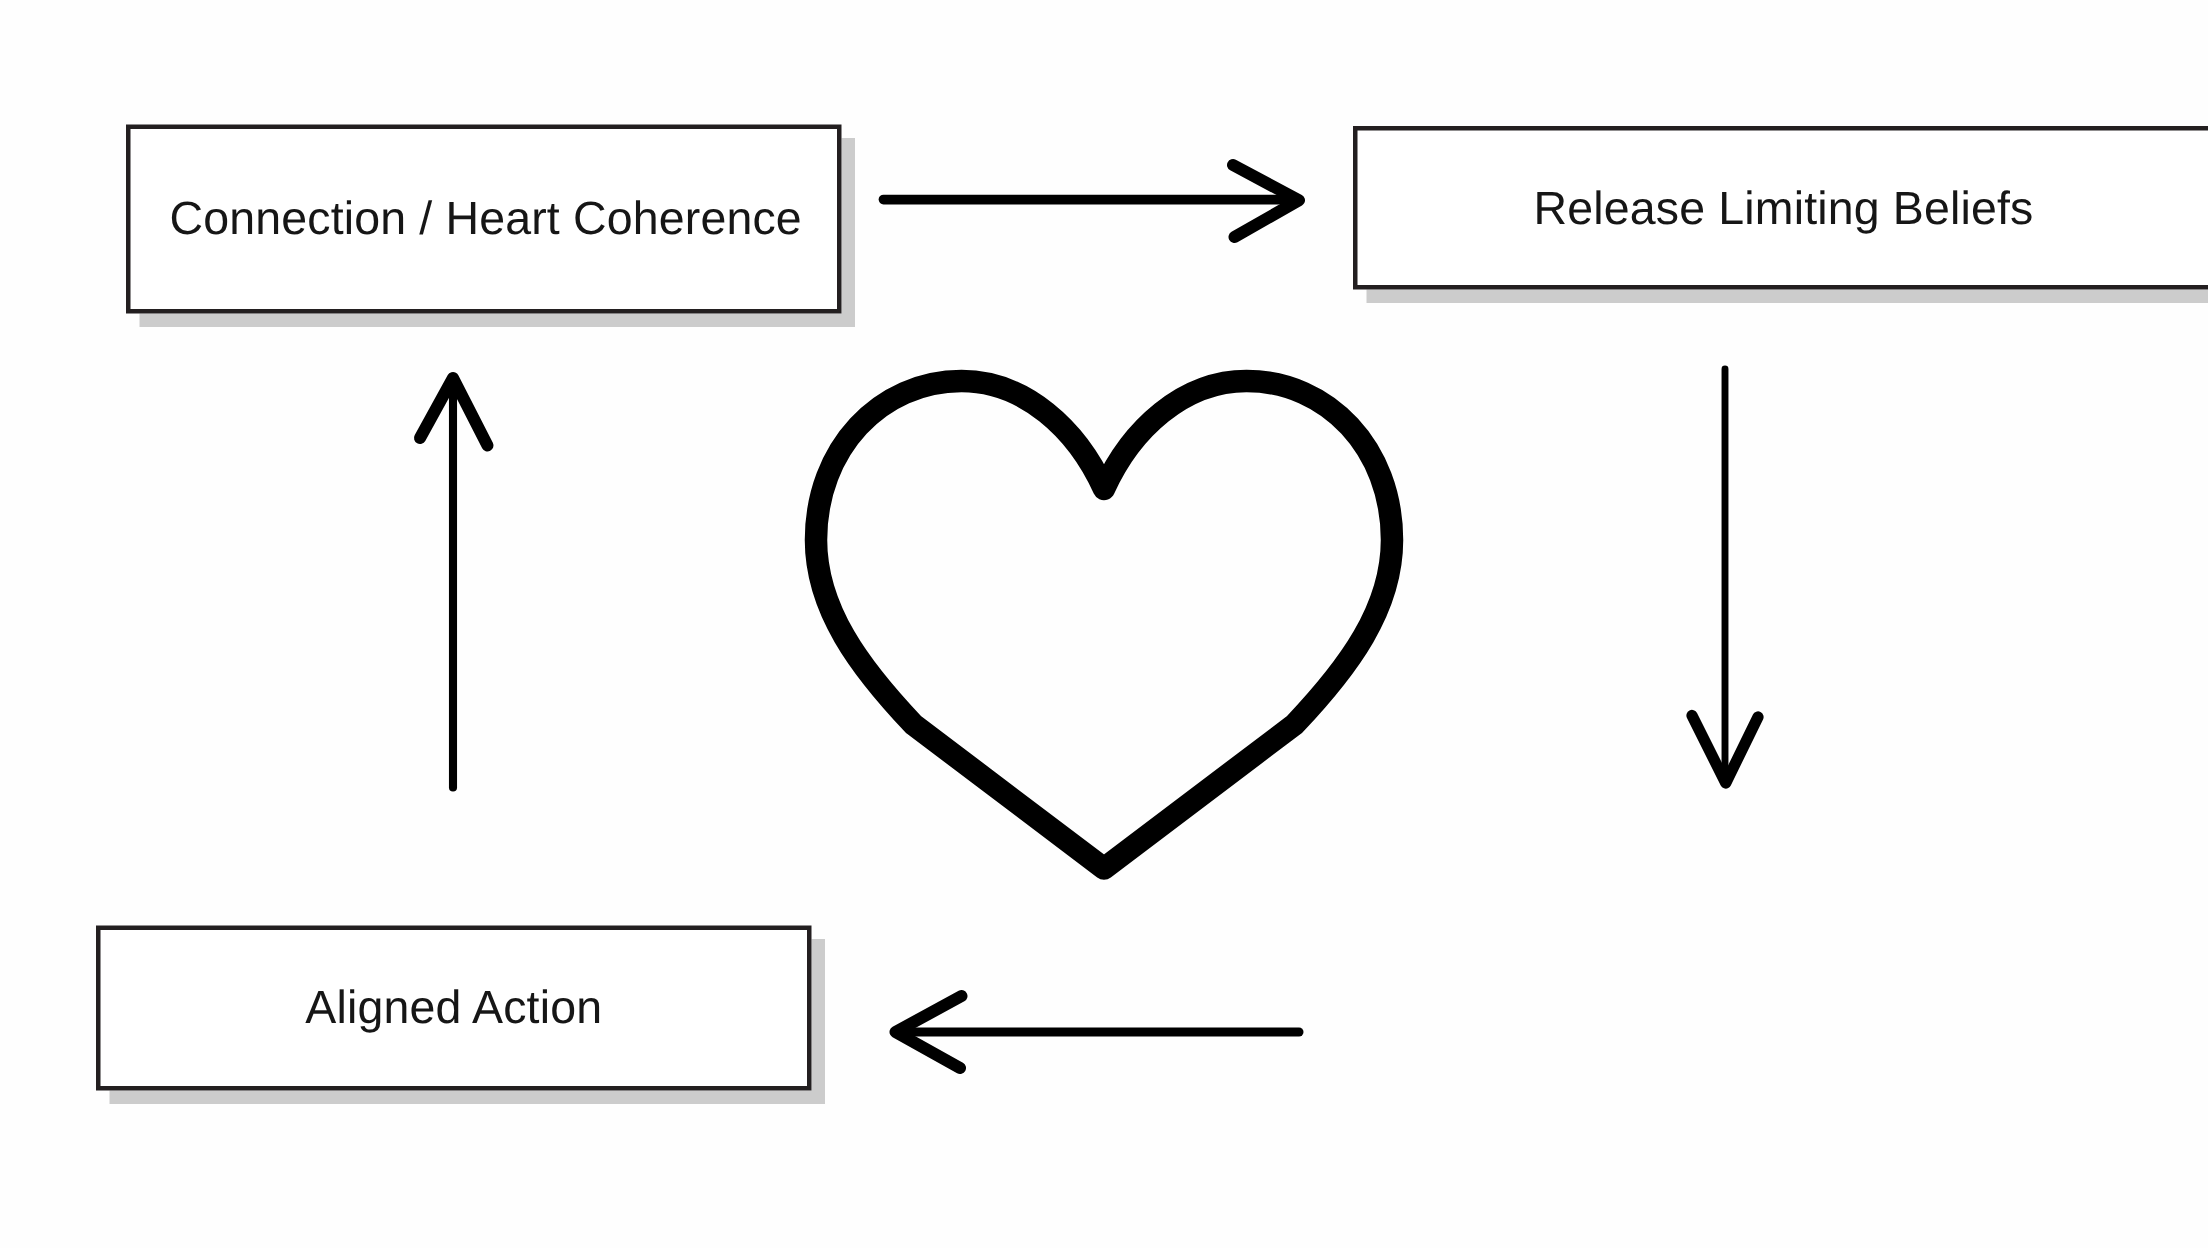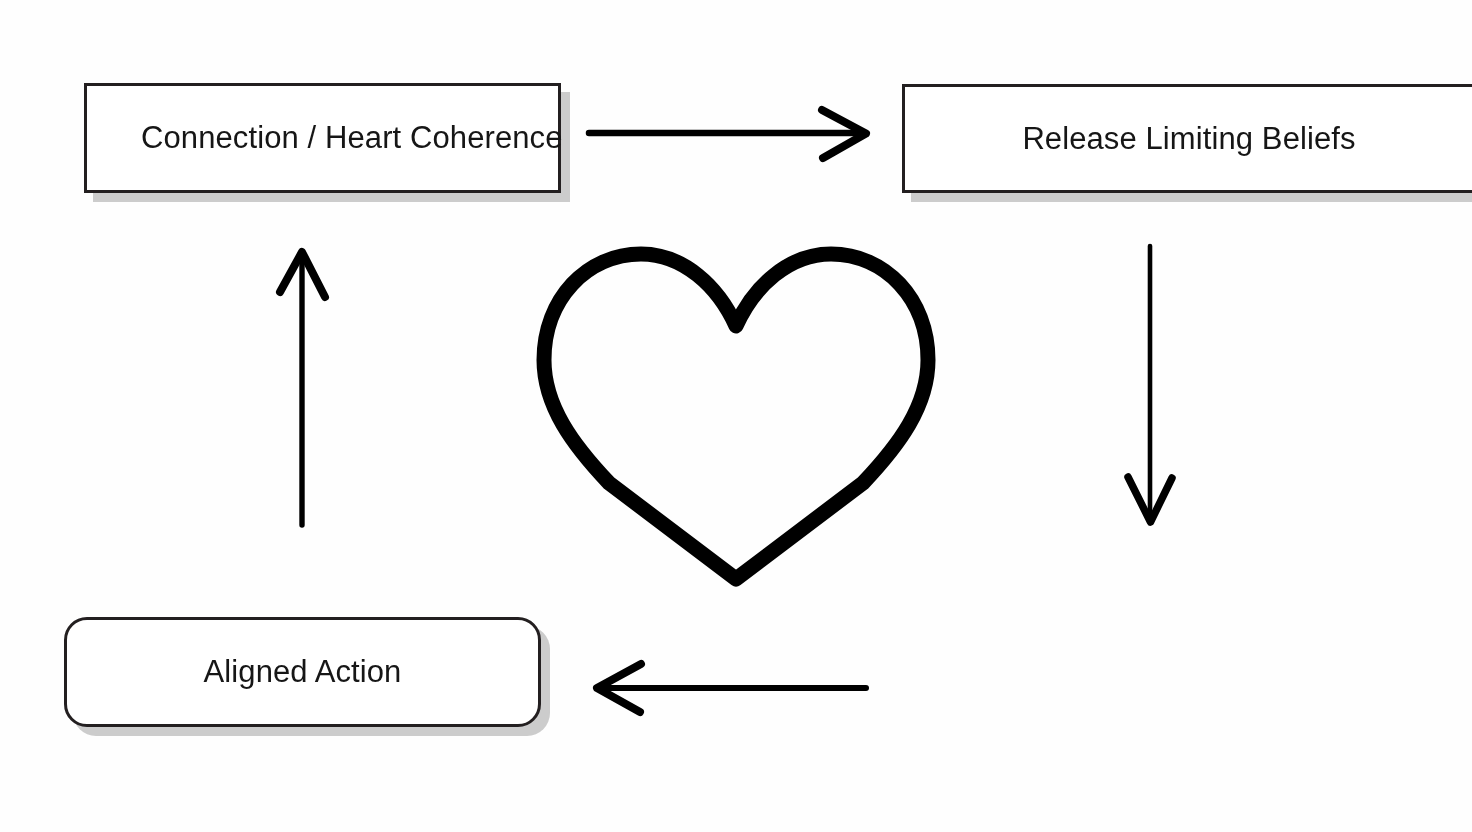--- a/index.html
+++ b/index.html
@@ -36,27 +36,27 @@
     color: #161616;
     font-size: 31px;
     line-height: 1.15;
     letter-spacing: 0.1px;
     white-space: nowrap;
   }
   .node.align-left  .node-label { text-align: left;  padding-left: 26px; }
   .node.align-center .node-label { text-align: center; }
 
   #node-connection {
-    left: 84px;  top: 83px;  width: 477px; height: 110px; padding-left: 28px;
+    left: 84px;  top: 83px;  width: 477px; height: 126px;
   }
   #node-release {
     left: 902px; top: 84px;  width: 574px; height: 109px;
   }
   #node-action {
-    left: 64px;  top: 617px; width: 477px; height: 110px; border-radius: 23px;
+    left: 64px;  top: 617px; width: 477px; height: 110px;
   }
   #node-emotion {
     left: 902px; top: 627px; width: 478px; height: 111px;
   }
 
   
   .arrow-layer {
     position: absolute;
     left: 0; top: 0;
     width: 1472px;

